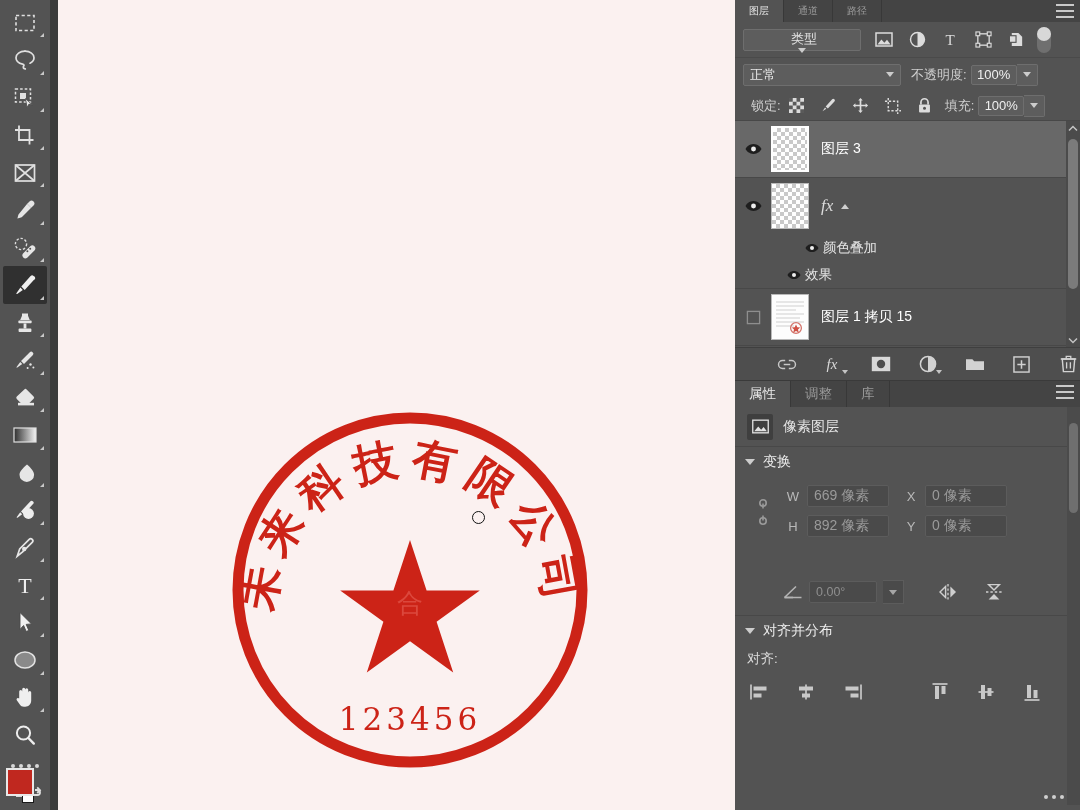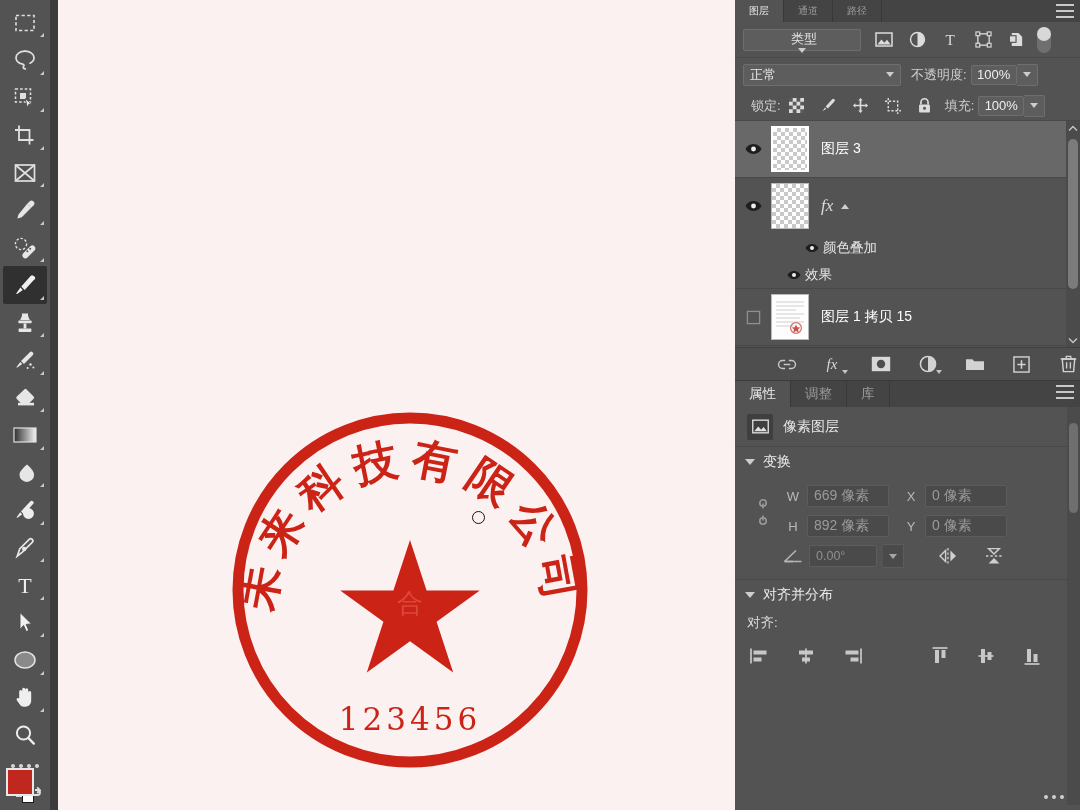--- a/index.html
+++ b/index.html
@@ -218,21 +218,21 @@
 
   .xform{padding:4px 0 8px 0;position:relative;}
   .xf-line{display:flex;align-items:center;height:30px;padding-left:50px;box-sizing:border-box;}
   .xf-key{width:16px;font-size:13px;color:#b9b9b9;text-align:center;margin-right:6px;}
   .xf-box{
     width:82px;height:22px;background:#4a4a4a;border:1px solid #5c5c5c;border-radius:2px;
     display:flex;align-items:center;padding:0 6px;box-sizing:border-box;
     font-size:14px;color:#9a9a9a;cursor:text;
   }
   .link-chain{position:absolute;left:20px;top:22px;cursor:pointer;}
-  .angle-line{display:flex;align-items:center;height:30px;padding-left:48px;box-sizing:border-box;gap:6px;}
+  .angle-line{display:flex;align-items:center;height:30px;padding-left:48px;box-sizing:border-box;gap:6px;margin-top:36px;}
   .angle-box{
     width:68px;height:22px;background:#4a4a4a;border:1px solid #5c5c5c;border-radius:2px;
     display:flex;align-items:center;padding:0 6px;box-sizing:border-box;font-size:12.5px;color:#8f8f8f;cursor:text;
   }
   .angle-chev{
     width:20px;height:22px;background:#4a4a4a;border:1px solid #5c5c5c;border-left:none;
     display:flex;align-items:center;justify-content:center;cursor:pointer;
   }
   .flipbtns{display:flex;align-items:center;gap:22px;margin-left:26px;}
   .flipbtn{width:24px;height:22px;display:flex;align-items:center;justify-content:center;cursor:pointer;}

